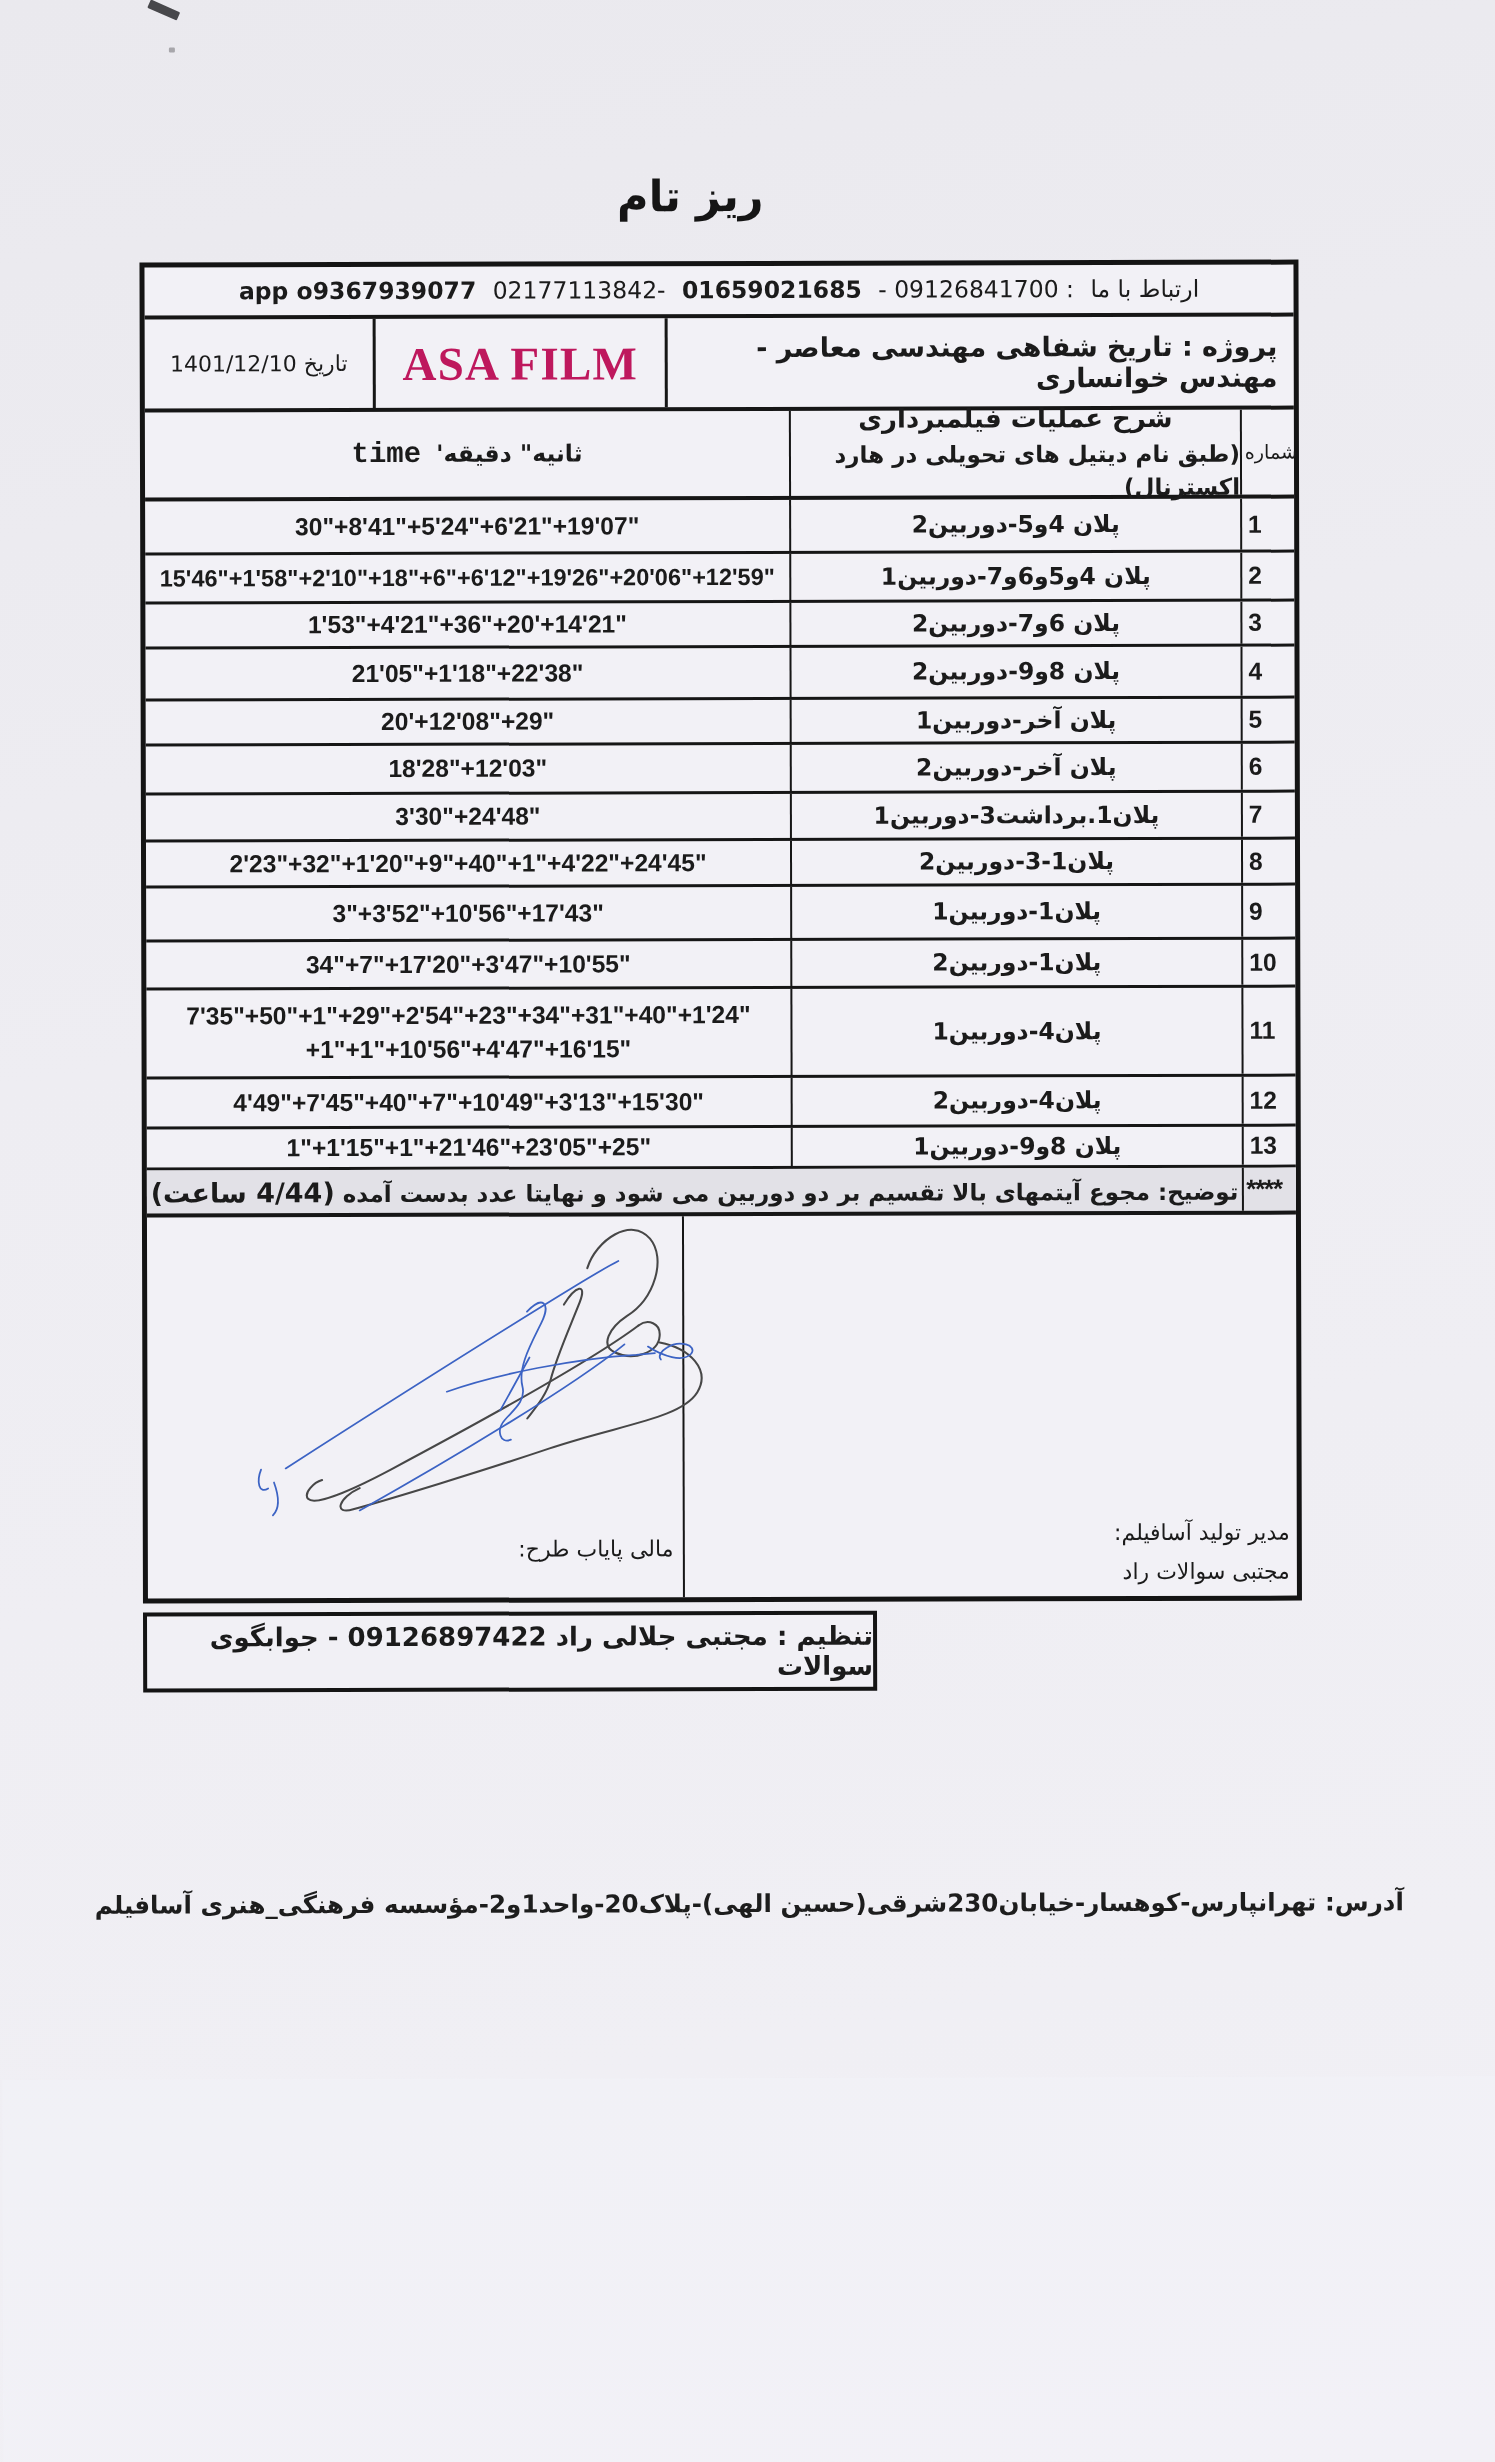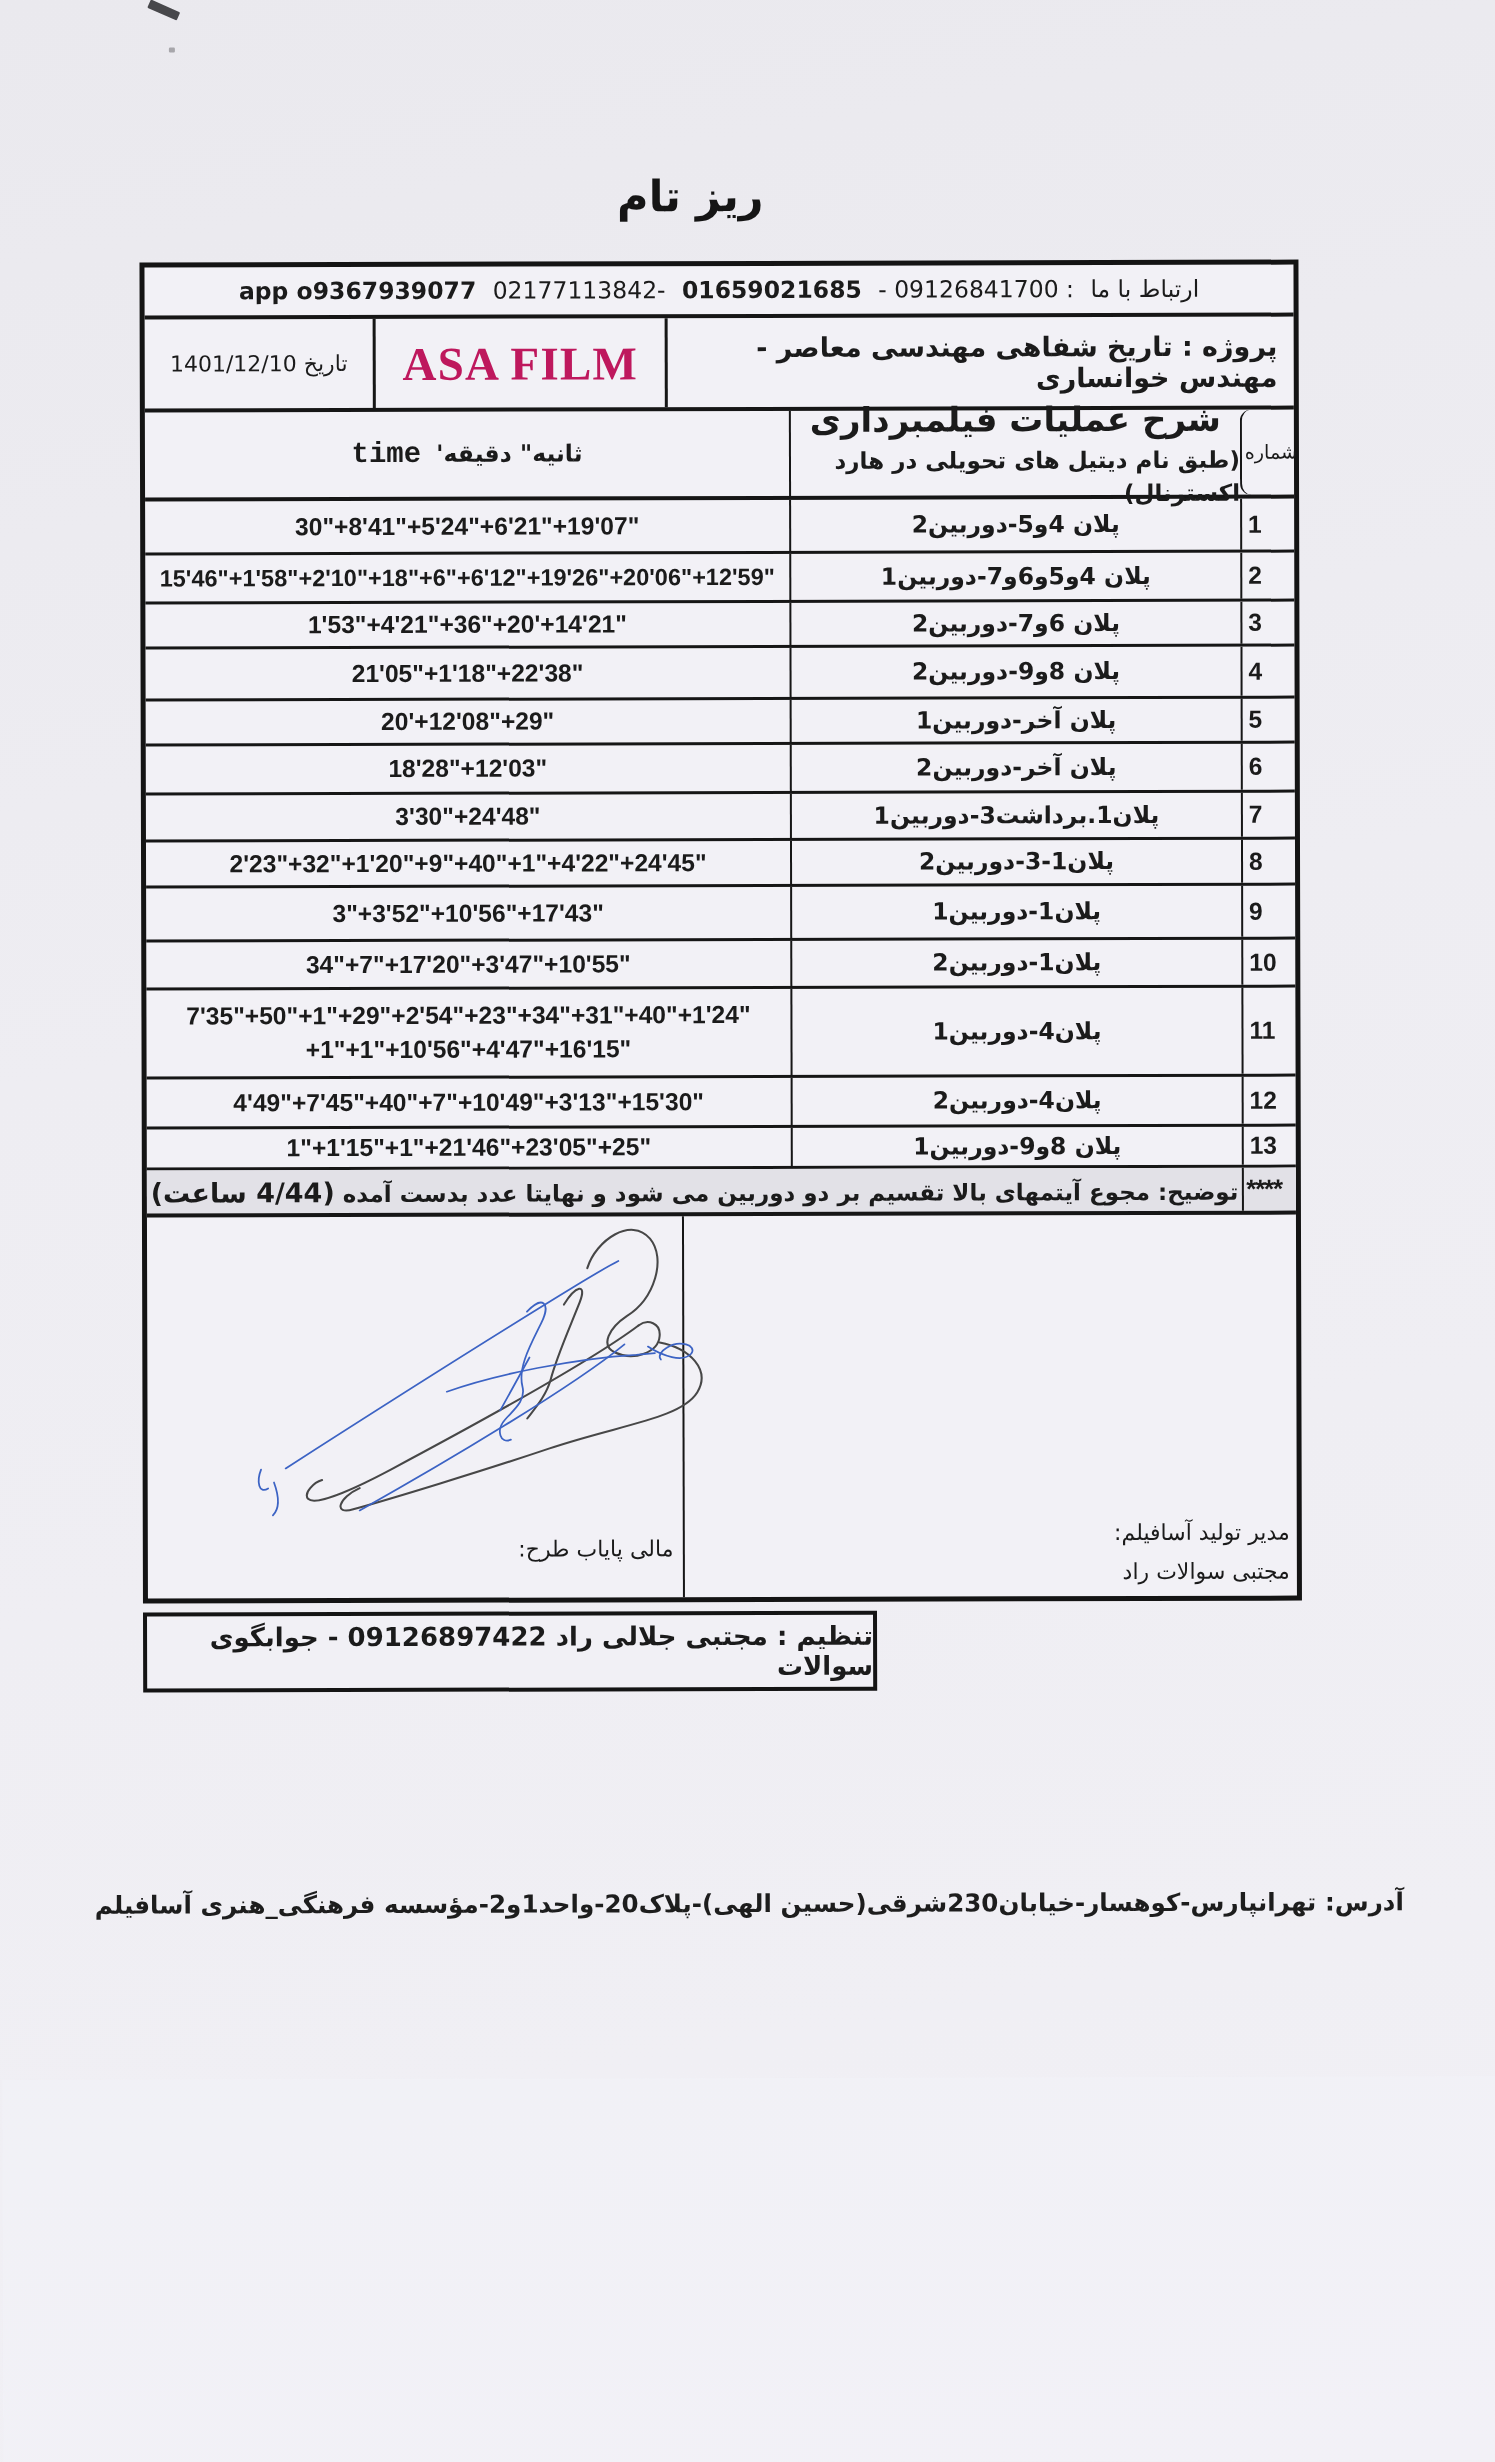--- a/index.html
+++ b/index.html
@@ -43,22 +43,22 @@
   .cell-date{width:228px;font-size:22px;font-weight:500;direction:rtl;border-radius:15px;}
 
   
   .header-row{height:89px;border-bottom-width:4.1px;}
   .cell-num{width:54px;border-left:2.9px solid #161616;direction:ltr;justify-content:flex-start;
     padding-left:5.9px;font-weight:700;font-size:24.6px;font-family:"Liberation Sans",sans-serif;}
   .cell-desc{width:451px;border-left:2.9px solid #161616;direction:rtl;font-weight:700;font-size:23.5px;
     flex-direction:column;line-height:1.45;}
   .cell-time{flex:1;direction:ltr;font-family:"Liberation Sans",sans-serif;font-weight:700;font-size:24.6px;}
   .header-row .cell-num{font-family:"DejaVu Sans",sans-serif;font-size:19.3px;font-weight:500;
-    justify-content:center;padding-left:6px;direction:rtl;border-radius:11px;}
-  .hdr-desc-title{font-size:34px;}
+    justify-content:center;padding-left:6px;direction:rtl;}
+  .hdr-desc-title{font-size:26px;}
   .hdr-desc-sub{font-size:23px;}
   .hdr-time{direction:rtl;display:flex;align-items:baseline;gap:15.2px;}
   .hdr-time .fa{font-family:"DejaVu Sans",sans-serif;font-size:23.5px;font-weight:700;}
   .hdr-time .en{font-family:Liberation Mono, monospace;font-size:29px;font-weight:700;}
 
   .body-row .cell-desc{justify-content:center;}
   .time-stack{display:flex;flex-direction:column;gap:5.9px;align-items:center;}
 
   
   .note-row{height:47px;background:#e2e1e7;border-bottom-width:4.7px;}

